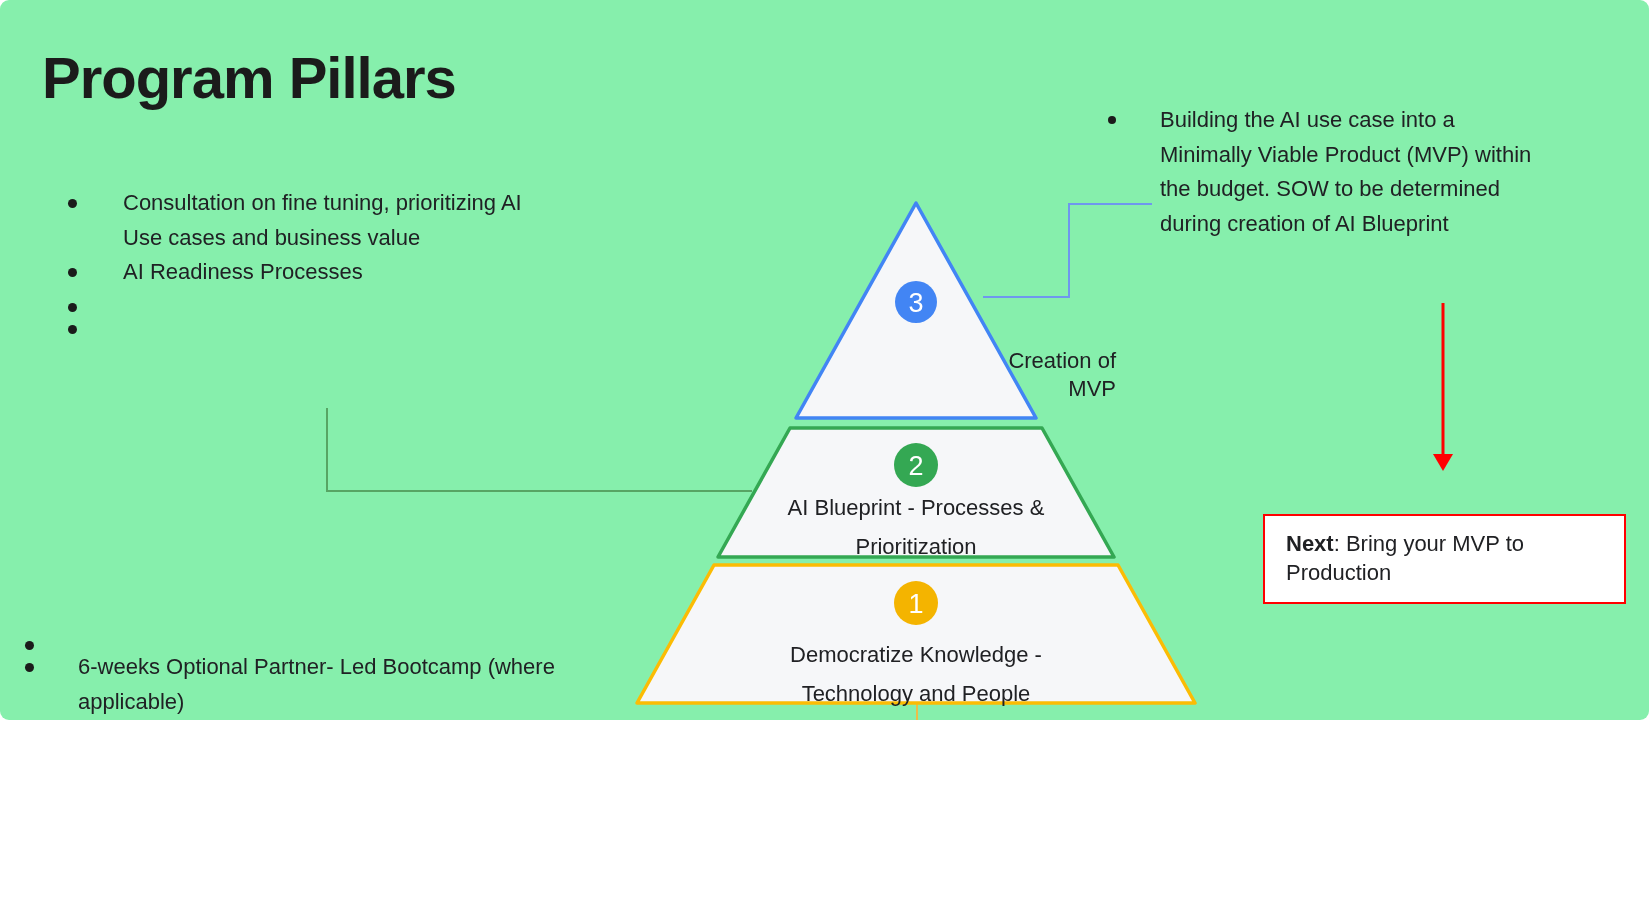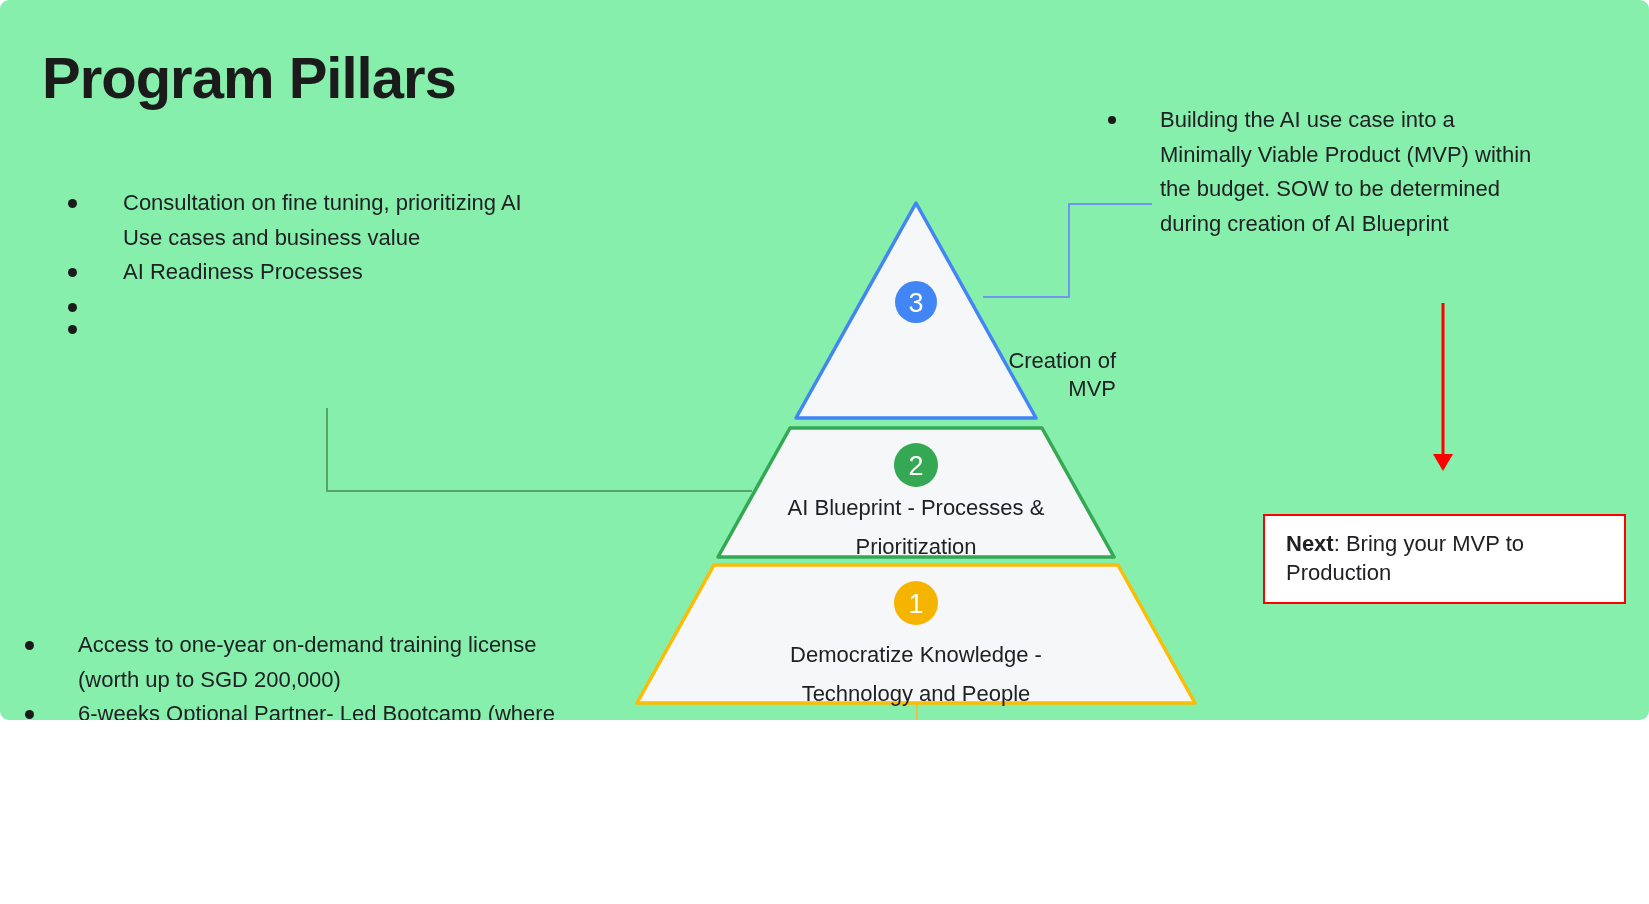--- a/index.html
+++ b/index.html
@@ -84,22 +84,20 @@
       <span class="dot"></span>
     </div>
     <div class="bullet-item">
       <span class="dot"></span>
     </div>
   </div>
 
   <div class="bullets lower-left">
     <div class="bullet-item">
       <span class="dot"></span>
-      <span class="bullet-text">Access to one-year on-demand training license
-(worth up to SGD 200,000)</span>
     </div>
     <div class="bullet-item">
       <span class="dot"></span>
       <span class="bullet-text">6-weeks Optional Partner- Led Bootcamp (where
 applicable)</span>
     </div>
   </div>
 
   <div class="bullets right-note">
     <div class="bullet-item">

